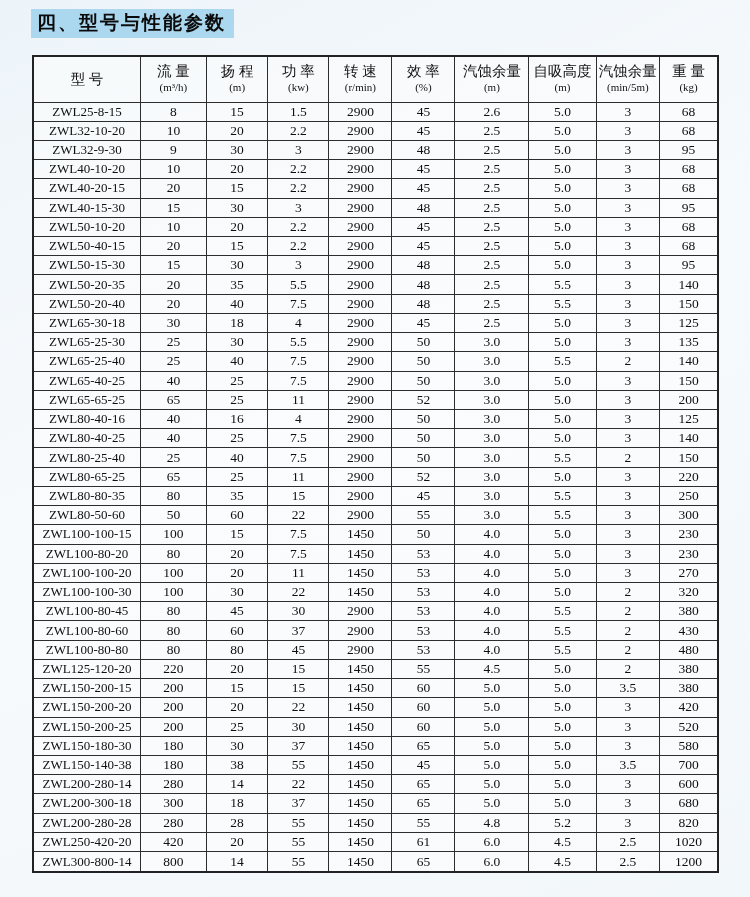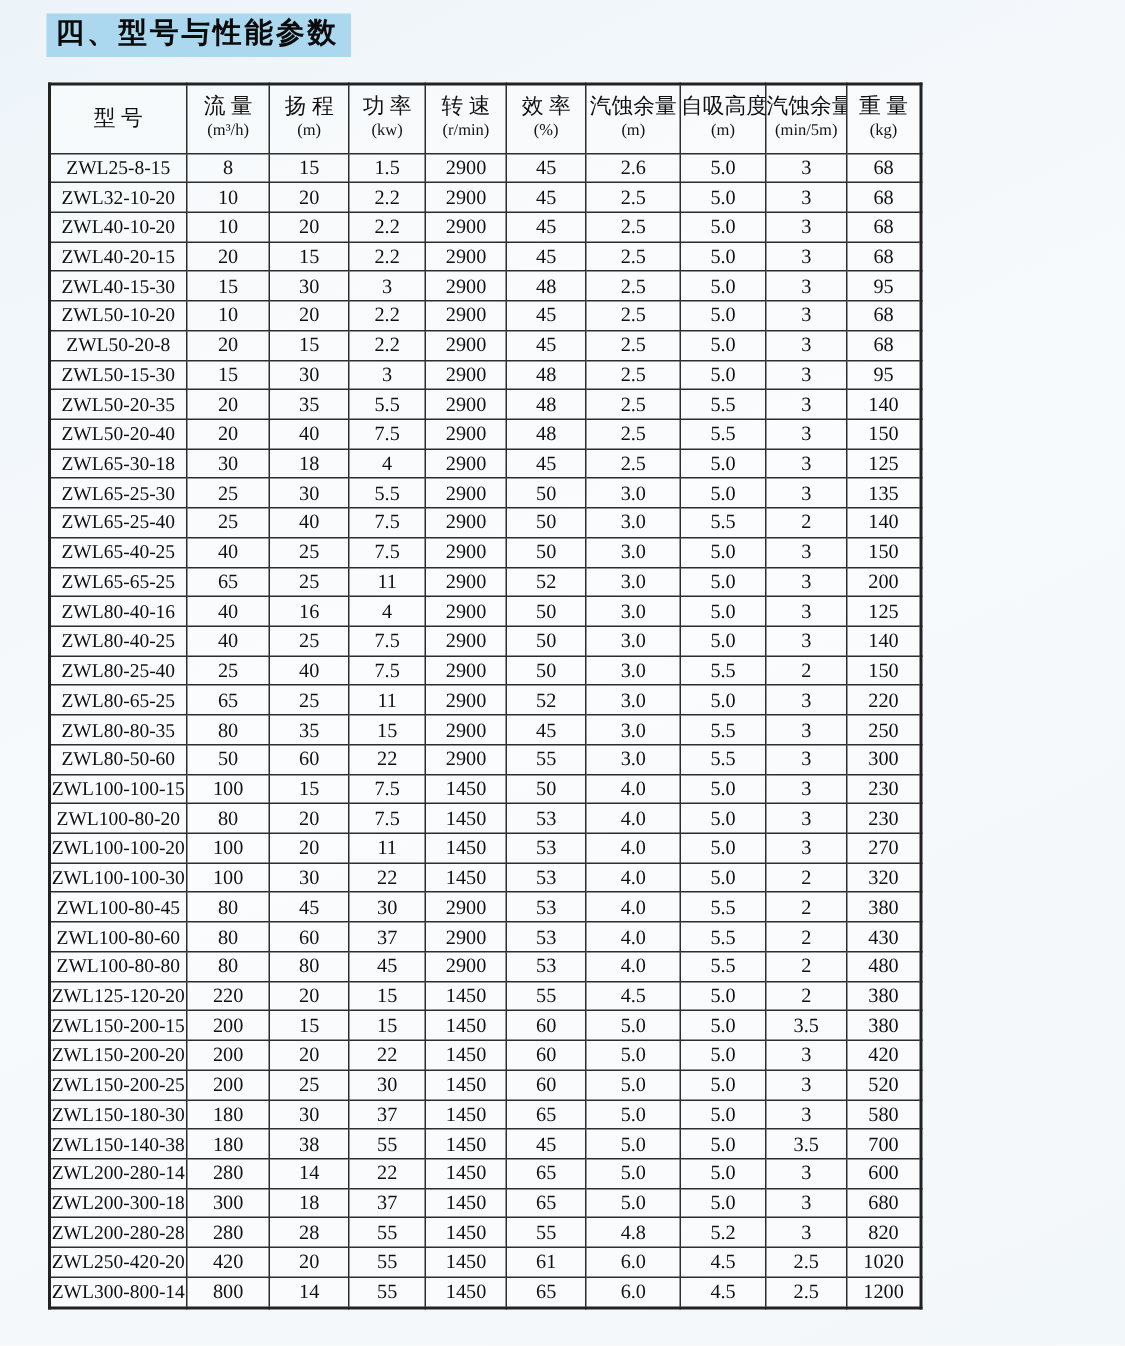--- a/index.html
+++ b/index.html
@@ -26,21 +26,21 @@
     font-size: 19px;
     line-height: 24px;
     padding: 2px 8px 3px 6px;
     letter-spacing: 2px;
     white-space: nowrap;
   }
   table.spec {
     position: absolute;
     left: 32px;
     top: 55px;
-    width: 583px;
+    width: 687px;
     height: 818px;
     border-collapse: collapse;
     table-layout: fixed;
     background: rgba(253, 254, 254, 0.55);
   }
   table.spec th,
   table.spec td {
     border: 1px solid #2d2d2d;
     padding: 0;
     text-align: center;
@@ -155,20 +155,32 @@
         <td>20</td>
         <td>2.2</td>
         <td>2900</td>
         <td>45</td>
         <td>2.5</td>
         <td>5.0</td>
         <td>3</td>
         <td>68</td>
       </tr>
       <tr>
+        <td class="model">ZWL32-9-30</td>
+        <td>9</td>
+        <td>30</td>
+        <td>3</td>
+        <td>2900</td>
+        <td>48</td>
+        <td>2.5</td>
+        <td>5.0</td>
+        <td>3</td>
+        <td>95</td>
+      </tr>
+      <tr>
         <td class="model">ZWL40-10-20</td>
         <td>10</td>
         <td>20</td>
         <td>2.2</td>
         <td>2900</td>
         <td>45</td>
         <td>2.5</td>
         <td>5.0</td>
         <td>3</td>
         <td>68</td>
@@ -203,21 +215,21 @@
         <td>20</td>
         <td>2.2</td>
         <td>2900</td>
         <td>45</td>
         <td>2.5</td>
         <td>5.0</td>
         <td>3</td>
         <td>68</td>
       </tr>
       <tr>
-        <td class="model">ZWL50-20-8</td>
+        <td class="model">ZWL50-40-15</td>
         <td>20</td>
         <td>15</td>
         <td>2.2</td>
         <td>2900</td>
         <td>45</td>
         <td>2.5</td>
         <td>5.0</td>
         <td>3</td>
         <td>68</td>
       </tr>

